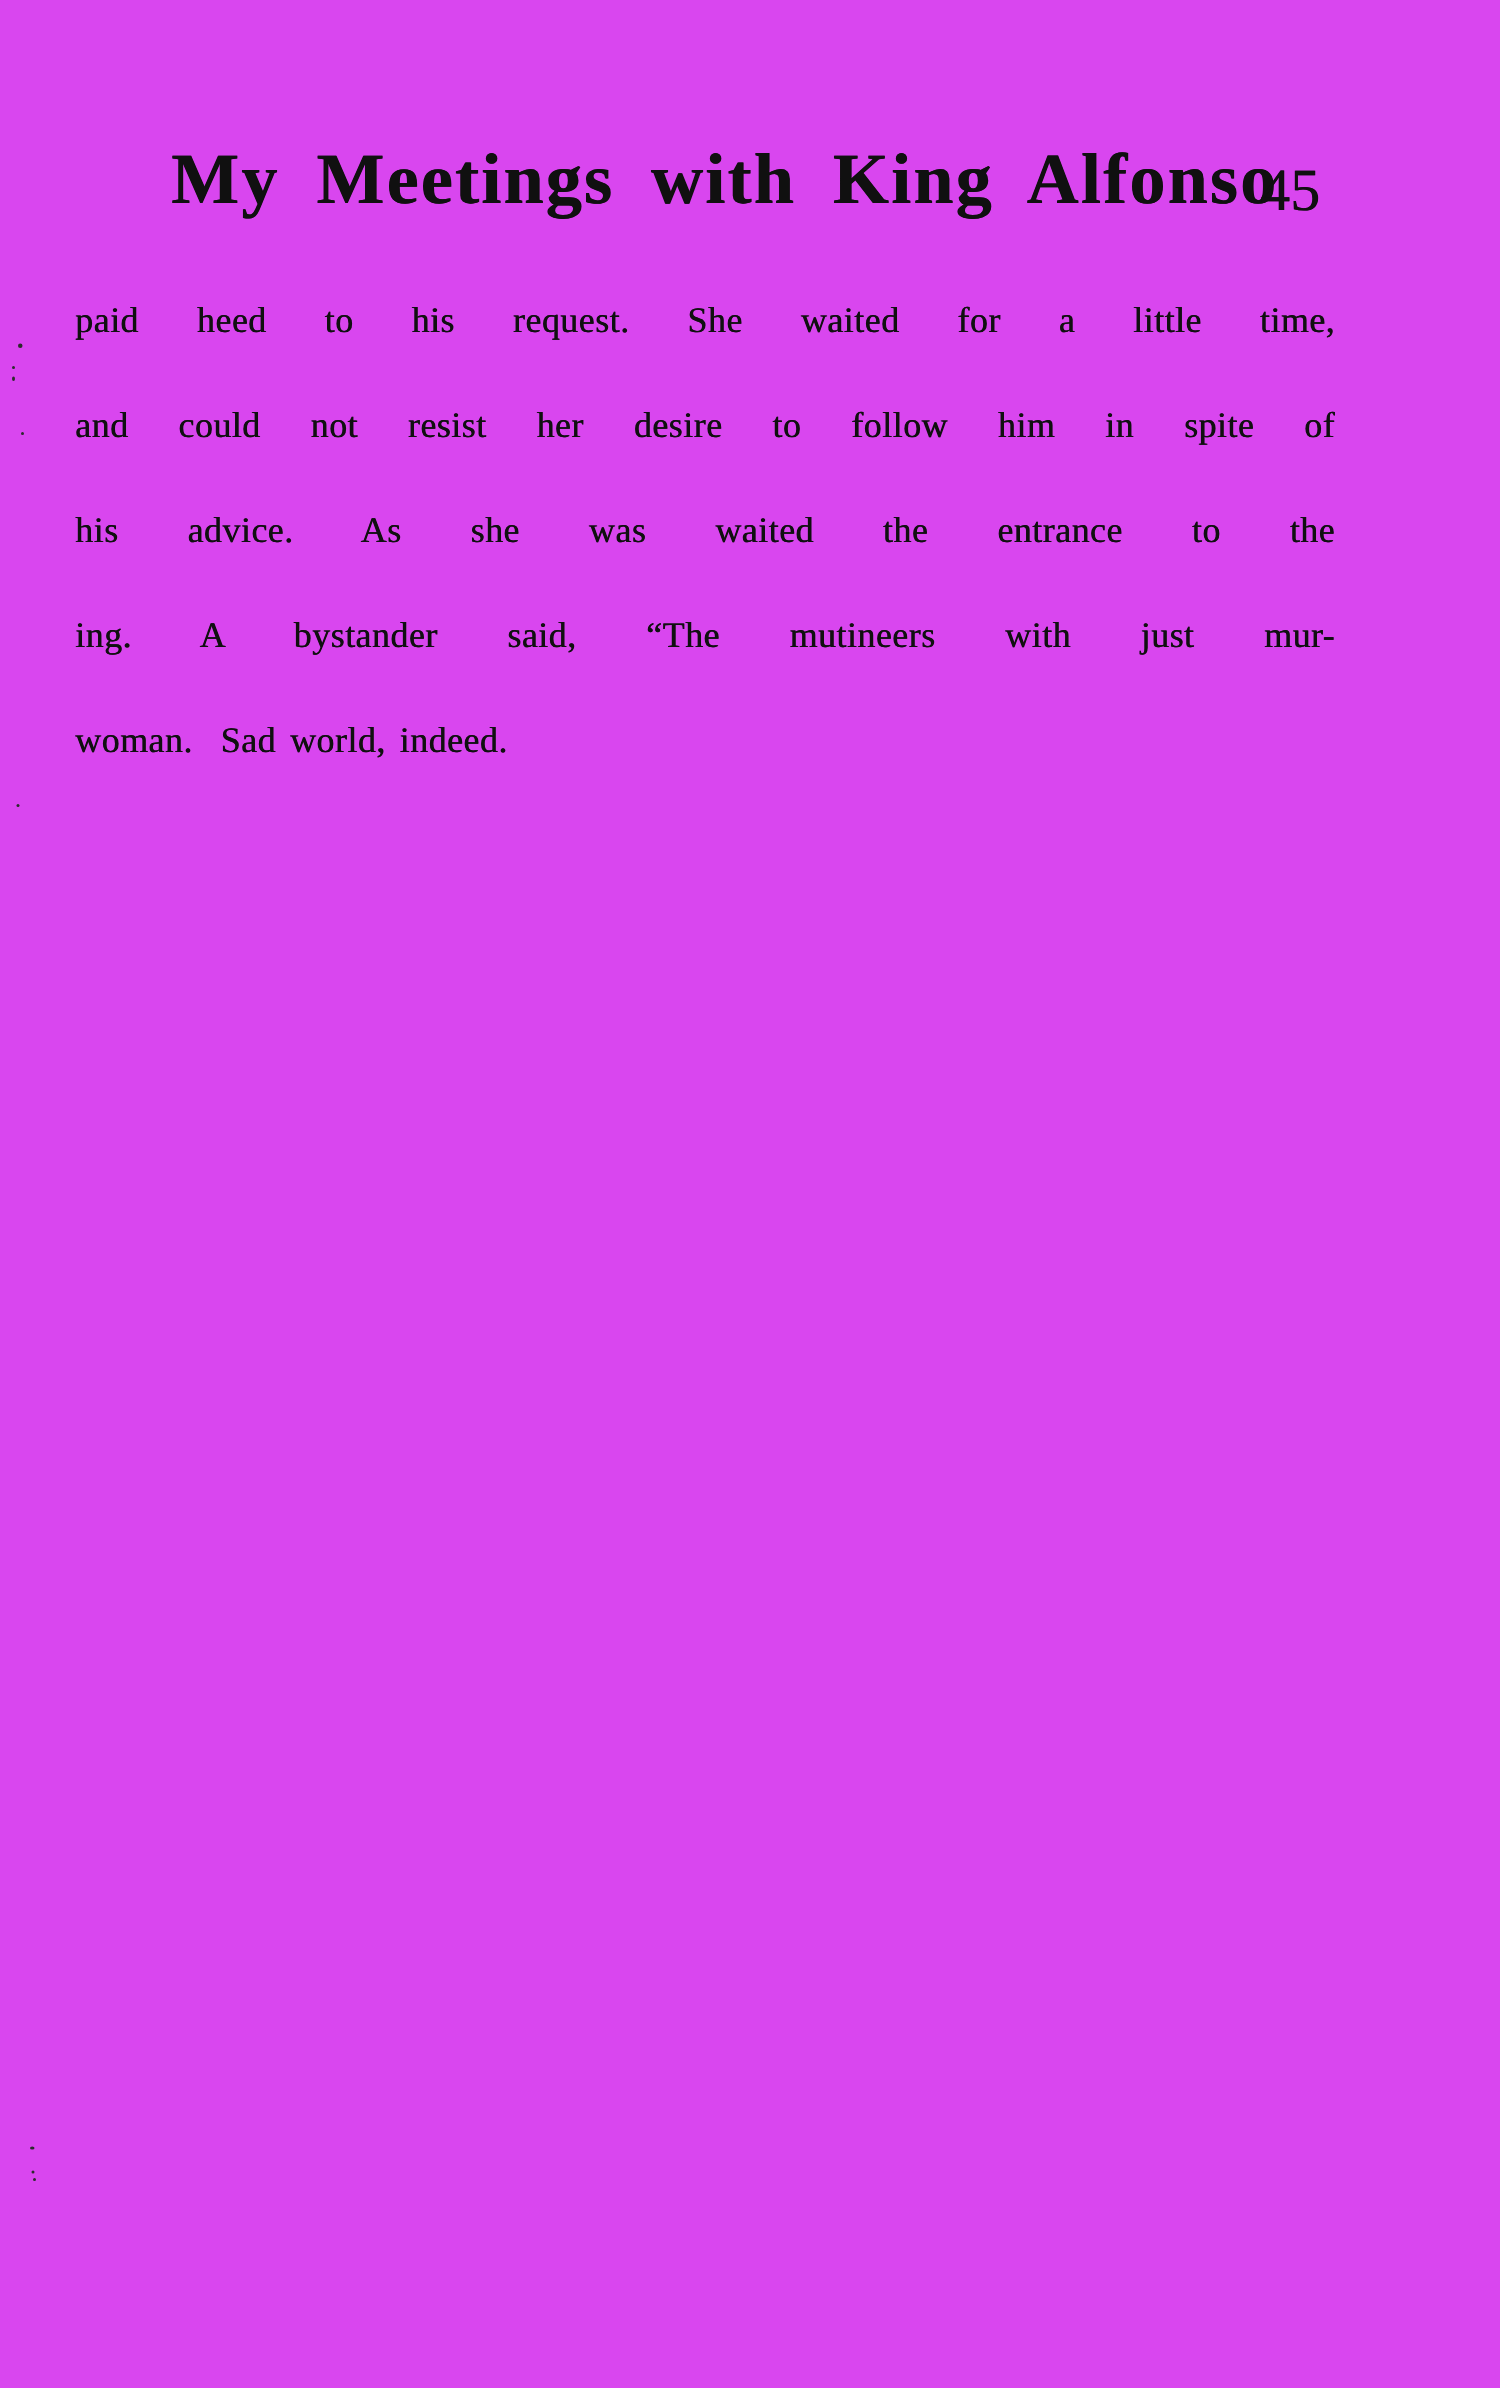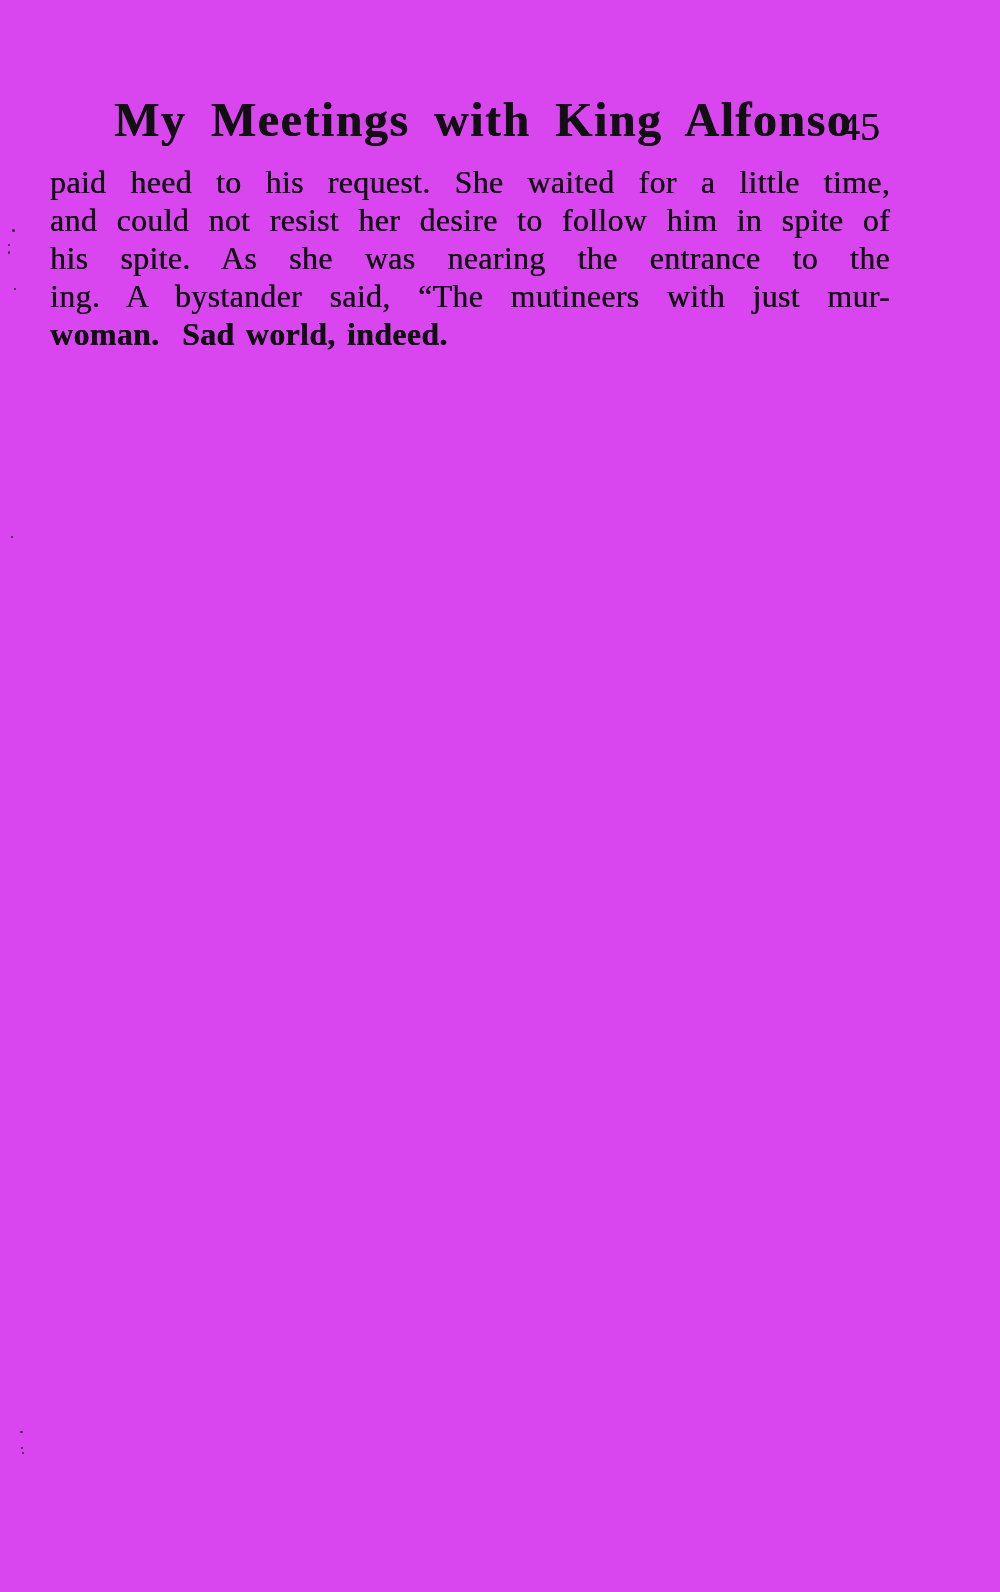--- a/index.html
+++ b/index.html
@@ -45,34 +45,34 @@
     text-align: right;
   }
   
   .body-text {
     position: absolute;
     top: 163px;
     left: 50px;
     width: 840px;
   }
   .line {
-    font-size: 32px;
+    font-size: 24px;
     line-height: 38px;
     letter-spacing: 0.3px;
     word-spacing: 3px;
     text-align: justify;
     text-align-last: justify;
     white-space: nowrap;
     text-shadow: 0.35px 0.35px 0 currentColor;
+    margin-top: 32px;
   }
   .line.last {
     text-align: center;
     text-align-last: left;
     white-space: pre;
-    font-weight: bold;
   }
   
   .speckle {
     position: absolute;
     background: #2b2b2b;
     border-radius: 50%;
   }
   .sp1 { left: 12px; top: 229px; width: 3px; height: 3px; }
   .sp2 { left: 8px;  top: 244px; width: 2px; height: 2px; }
   .sp3 { left: 8px;  top: 251px; width: 2px; height: 3px; }
@@ -88,21 +88,21 @@
 <div class="page">
 
   <header class="page-header">
     <span class="running-title">My Meetings with King Alfonso</span>
     <span class="page-number">45</span>
   </header>
 
   <main class="body-text">
     <div class="line">paid heed to his request.  She waited for a little time,</div>
     <div class="line">and could not resist her desire to follow him in spite of</div>
-    <div class="line">his spite.  As she was nearing the entrance to the</div>
+    <div class="line">his advice.  As she was waited the entrance to the</div>
     <div class="line">ing.  A bystander said, “The mutineers with just mur-</div>
     <div class="line last">woman.  Sad world, indeed.</div>
   </main>
 
   <div class="speckle sp1"></div>
   <div class="speckle sp2"></div>
   <div class="speckle sp3"></div>
   <div class="speckle sp4"></div>
   <div class="speckle sp5"></div>
   <div class="speckle sp6"></div>

